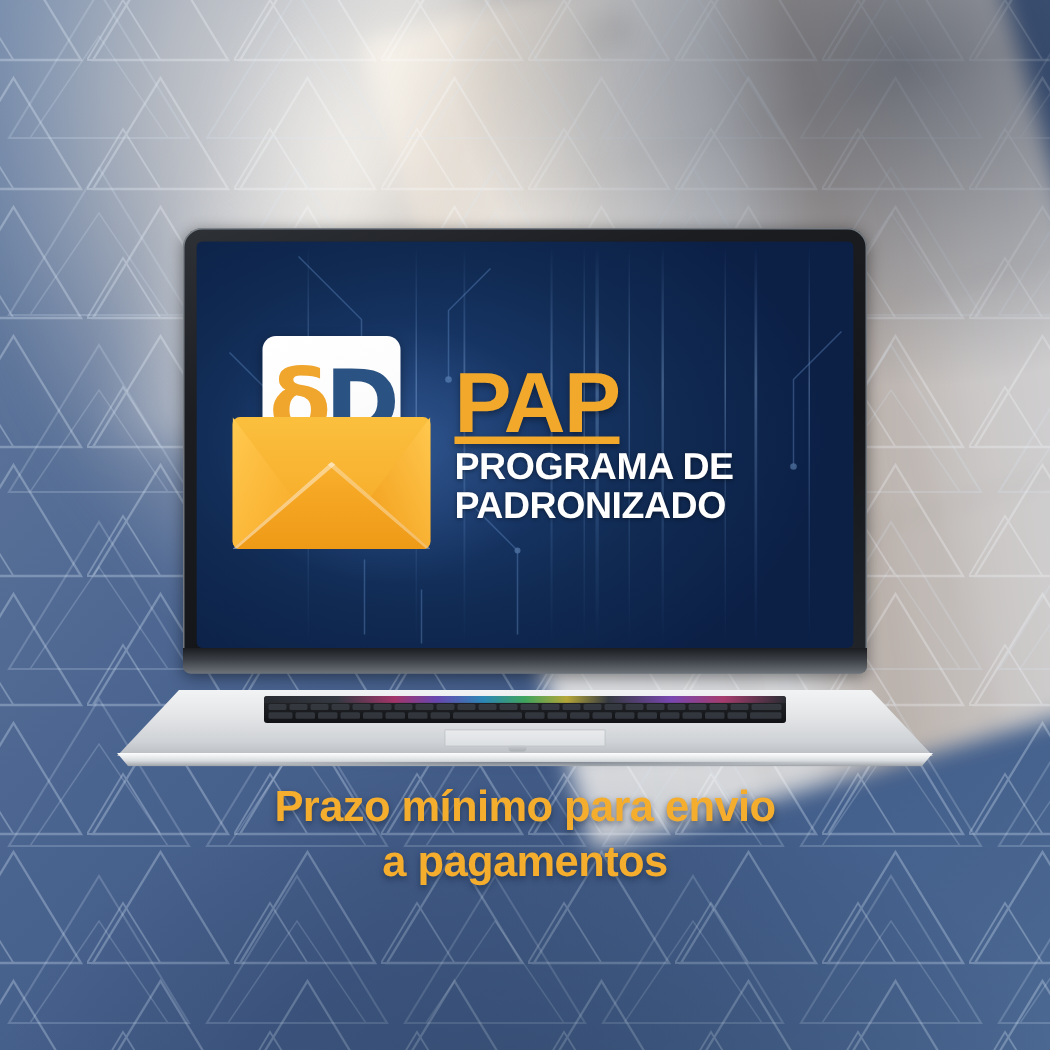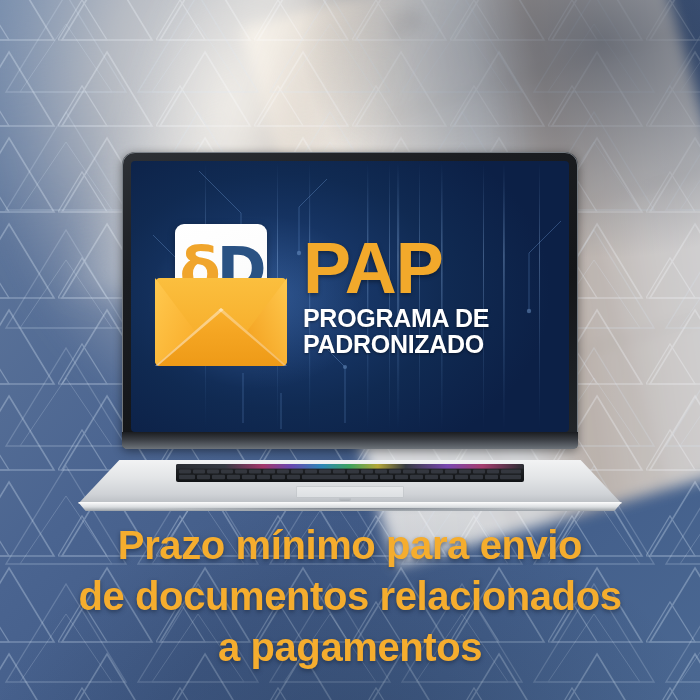--- a/index.html
+++ b/index.html
@@ -159,23 +159,24 @@
   .env-hl2{
     position:absolute;left:0;bottom:0;width:100%;height:100%;
     clip-path:polygon(100% 100%,50% 34%,48% 36%,98% 100%);
     background:rgba(255,255,255,.35);
   }
 
   
   .scr-text{display:flex;flex-direction:column;justify-content:center;margin-top:2px;}
   .pap{
     font-family:"Liberation Sans", sans-serif;
-    font-weight:700;font-size:72px;line-height:.82;
+    font-weight:700;font-size:57px;line-height:.82;
     color:#F2A92B;letter-spacing:-1px;
     text-shadow:0 2px 4px rgba(0,0,0,.35);
+    text-decoration:underline;
   }
   .subt{
     margin-top:6px;
     font-family:"Liberation Sans", sans-serif;
     font-weight:700;font-size:25px;line-height:1.04;
     color:#ffffff;letter-spacing:-.3px;
     text-shadow:0 1px 3px rgba(0,0,0,.45);
   }
 
   
@@ -214,21 +215,21 @@
     position:absolute;left:48%;bottom:13px;width:12px;height:4px;
     background:linear-gradient(180deg,#c8ccd0,#a9aeb3);
     border-radius:2px;
   }
 
   
   .headline{
     position:absolute;left:0;right:0;top:520px;
     text-align:center;
     font-family:"Liberation Sans", sans-serif;
-    font-weight:700;font-size:40px;line-height:1.27;
+    font-weight:700;font-size:29px;line-height:1.27;
     color:#F5AD2E;
     letter-spacing:-.4px;
     text-shadow:0 2px 4px rgba(20,34,58,.55);
     padding:0 24px;box-sizing:border-box;
   }
   .headline span{display:block;}
 </style>
 </head>
 <body>
 
@@ -426,17 +427,16 @@
       </div>
       <div class="trackpad"></div>
       <div class="deck-lip"></div>
       <div class="deck-notch"></div>
       <div class="deck-shadow"></div>
     </div>
   </div>
 
   <div class="headline">
     <span>Prazo mínimo para envio</span>
-    <span>de documentos relacionados</span>
     <span>a pagamentos</span>
   </div>
 
 </div>
 
 </body></html>

